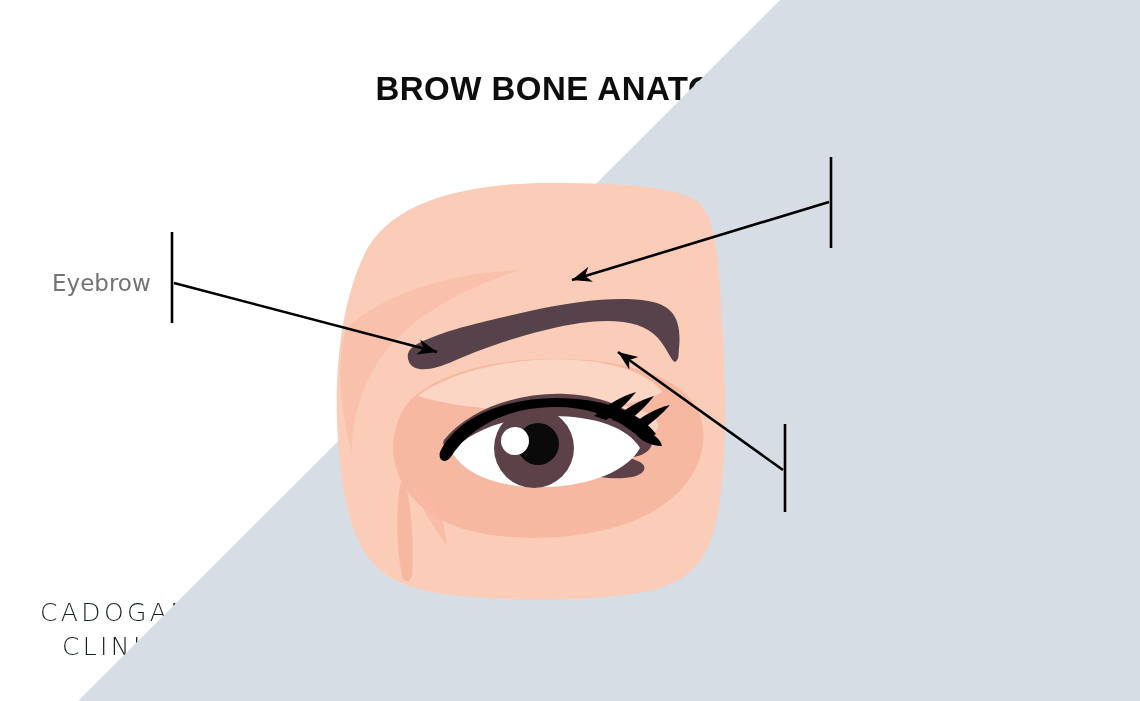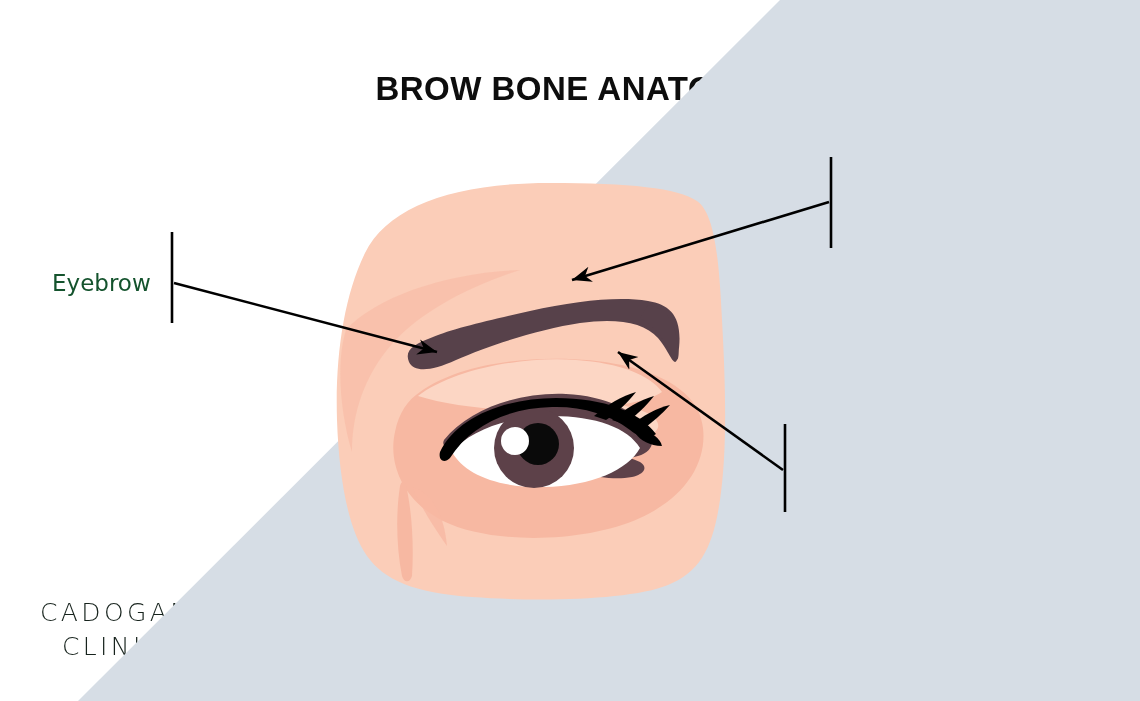--- a/index.html
+++ b/index.html
@@ -43,21 +43,21 @@
     letter-spacing: 0.5px;
     color: #0d0d0d;
     font-family: "Liberation Sans", sans-serif;
   }
 
   
   .callout {
     position: absolute;
     font-size: 23px;
     line-height: 33px;
-    color: #14532d;
+    color: #737373;
     font-family: "DejaVu Sans", sans-serif;
     white-space: nowrap;
   }
   .callout .line2 { display: block; }
 
   #label-eyebrow {
     left: 52px;
     top: 267px;
     text-align: right;
   }

